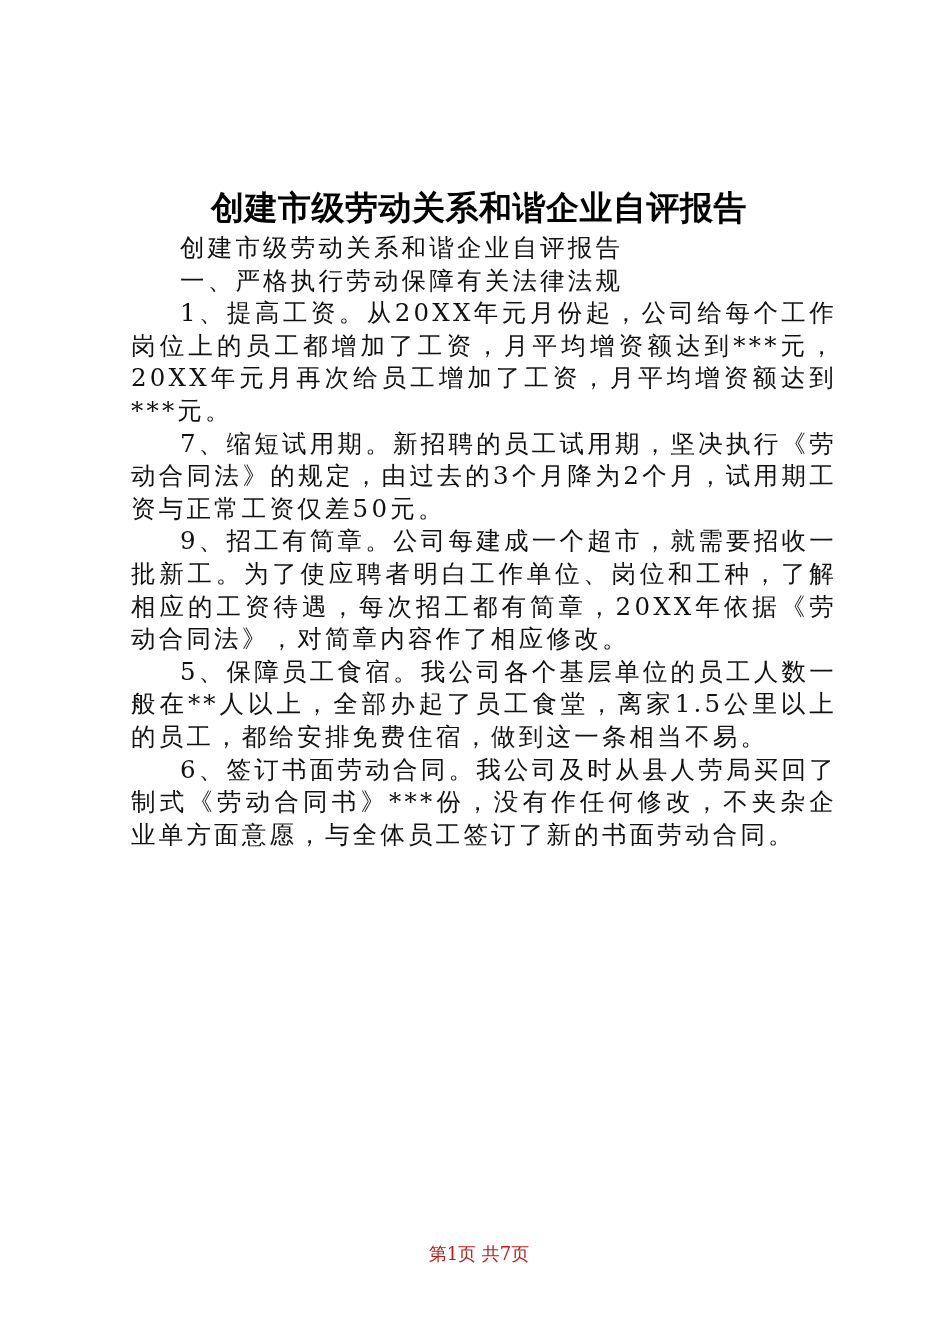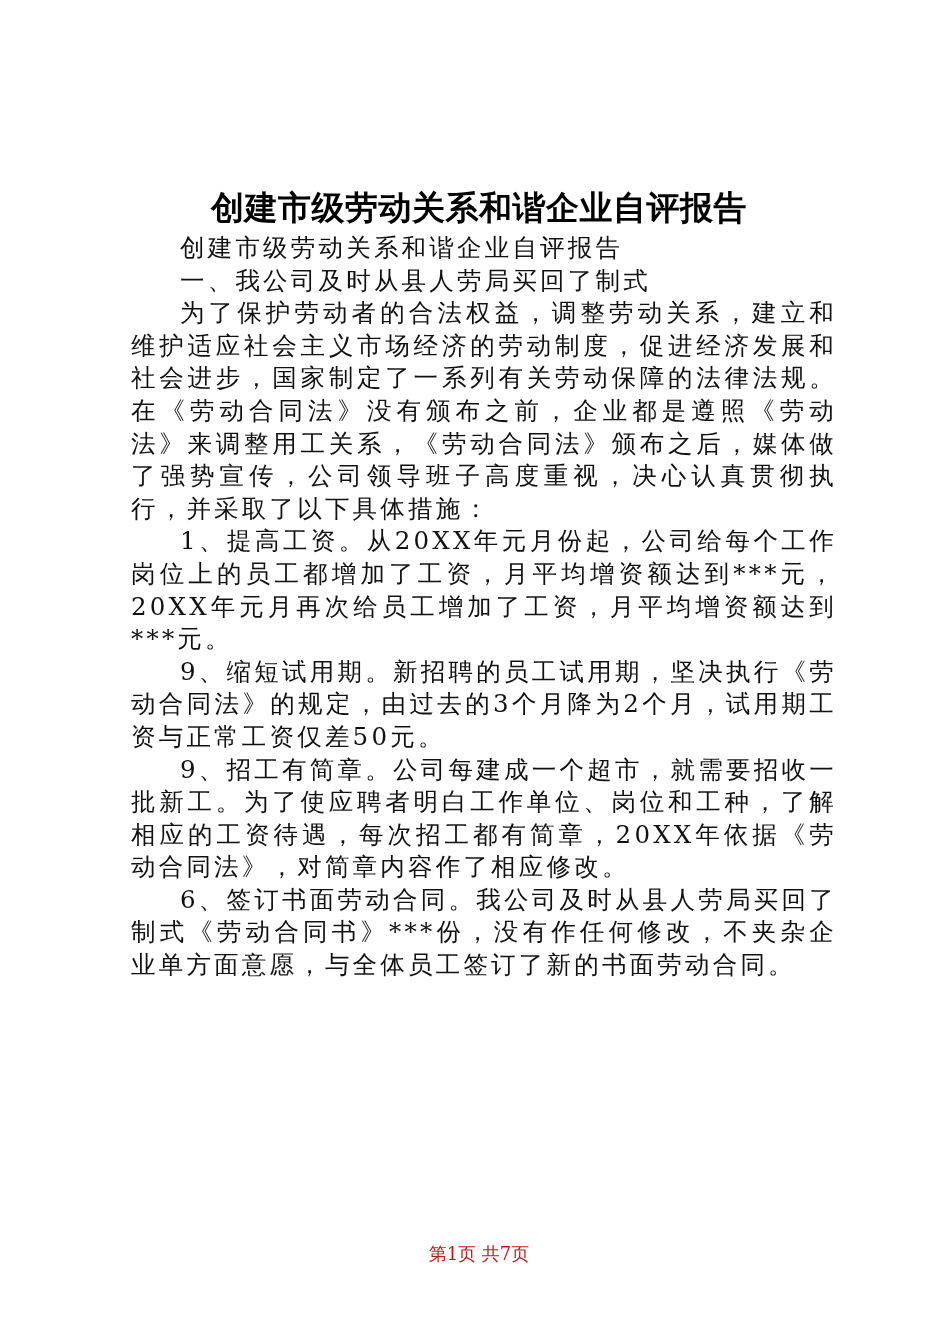--- a/index.html
+++ b/index.html
@@ -63,22 +63,22 @@
     }
   </style>
 </head>
 <body>
 
 <div class="page">
   <div class="title">创建市级劳动关系和谐企业自评报告</div>
 
   <div class="body-text">
     <p>创建市级劳动关系和谐企业自评报告</p>
-    <p>一、我公司及时从县人劳局买回了制式</p>
-    <p>为了保护劳动者的合法权益，调整劳动关系，建立和维护适应社会主义市场经济的劳动制度，促进经济发展和社会进步，国家制定了一系列有关劳动保障的法律法规。在《劳动合同法》没有颁布之前，企业都是遵照《劳动法》来调整用工关系，《劳动合同法》颁布之后，媒体做了强势宣传，公司领导班子高度重视，决心认真贯彻执行，并采取了以下具体措施：</p>
+    <p>一、严格执行劳动保障有关法律法规</p>
     <p>1、提高工资。从20XX年元月份起，公司给每个工作岗位上的员工都增加了工资，月平均增资额达到***元，20XX年元月再次给员工增加了工资，月平均增资额达到***元。</p>
-    <p>9、缩短试用期。新招聘的员工试用期，坚决执行《劳动合同法》的规定，由过去的3个月降为2个月，试用期工资与正常工资仅差50元。</p>
+    <p>7、缩短试用期。新招聘的员工试用期，坚决执行《劳动合同法》的规定，由过去的3个月降为2个月，试用期工资与正常工资仅差50元。</p>
     <p>9、招工有简章。公司每建成一个超市，就需要招收一批新工。为了使应聘者明白工作单位、岗位和工种，了解相应的工资待遇，每次招工都有简章，20XX年依据《劳动合同法》，对简章内容作了相应修改。</p>
+    <p>5、保障员工食宿。我公司各个基层单位的员工人数一般在**人以上，全部办起了员工食堂，离家1.5公里以上的员工，都给安排免费住宿，做到这一条相当不易。</p>
     <p>6、签订书面劳动合同。我公司及时从县人劳局买回了制式《劳动合同书》***份，没有作任何修改，不夹杂企业单方面意愿，与全体员工签订了新的书面劳动合同。</p>
   </div>
 
   <div class="footer">第1页 共7页</div>
 </div>
 
 </body></html>

